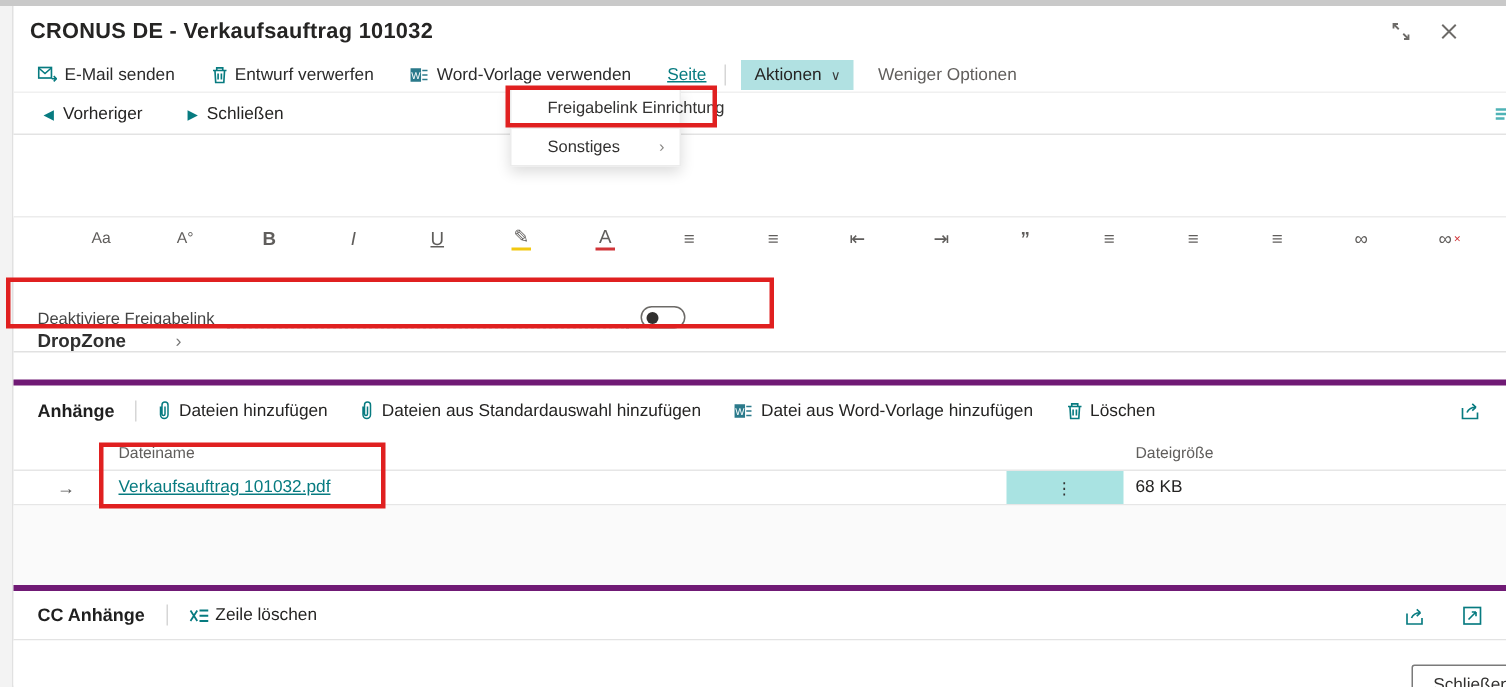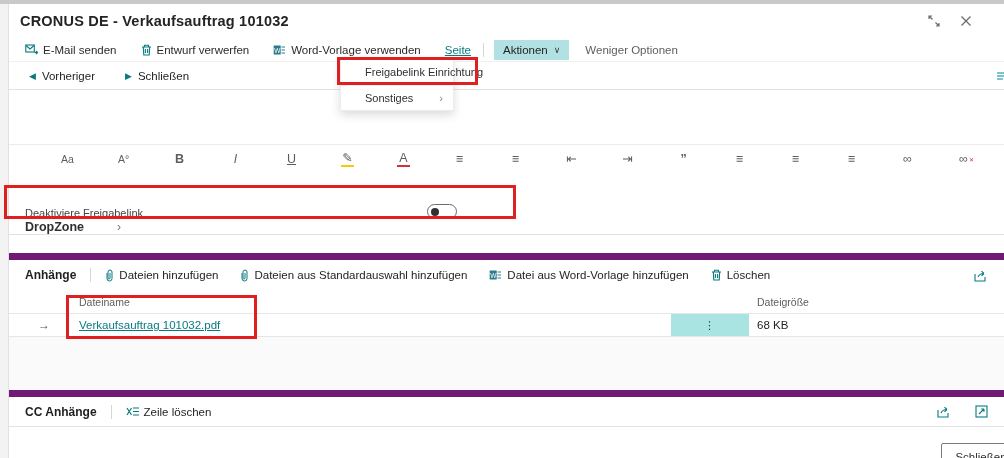--- a/index.html
+++ b/index.html
@@ -61,21 +61,21 @@
   .toggle { width:30px; height:15px; border:1px solid #6d6b68; border-radius:8px; background:#fff;
     position:relative; cursor:pointer; }
   .toggle .knob { position:absolute; left:3px; top:2.5px; width:8px; height:8px; border-radius:50%; background:#323130; }
   
   .dropzone-row { height:16px; display:flex; align-items:flex-end; padding-left:16px;
     font-size:12.5px; font-weight:700; color:#2f2f2f; border-bottom:1px solid #e1e1e1;gap:28px; }
   .dz-chev { font-weight:400; color:#777; margin-left:5px; font-size:12px; }
   .gap2 { height:18px; }
   
   .section-head { height:37px; display:flex; align-items:center; padding:0 16px;
-    font-size:11.5px; border-top:7px solid #701a75; }
+    font-size:11.5px; border-top:4px solid #701a75; }
   .section-title { font-weight:700; font-size:12px; color:#1f1f1f; margin-right:14px; }
   .section-head .vdiv { margin-right:14px; }
   .sec-btn { display:flex; align-items:center; gap:5px; margin-right:22px; cursor:pointer; white-space:nowrap; }
   .sec-icons { margin-left:auto; display:flex; align-items:center; gap:24px; }
   .sec-icons svg { display:block; cursor:pointer; }
   
   .tbl-head { display:grid; grid-template-columns:70px 592px 78px 1fr; height:24px;
     align-items:center; border-bottom:1px solid #e6e6e6; font-size:10.5px; color:#605e5c; }
   .tbl-row { display:grid; grid-template-columns:70px 592px 78px 1fr; height:23px;
     align-items:center; border-bottom:1px solid #e6e6e6; font-size:11.5px; }

